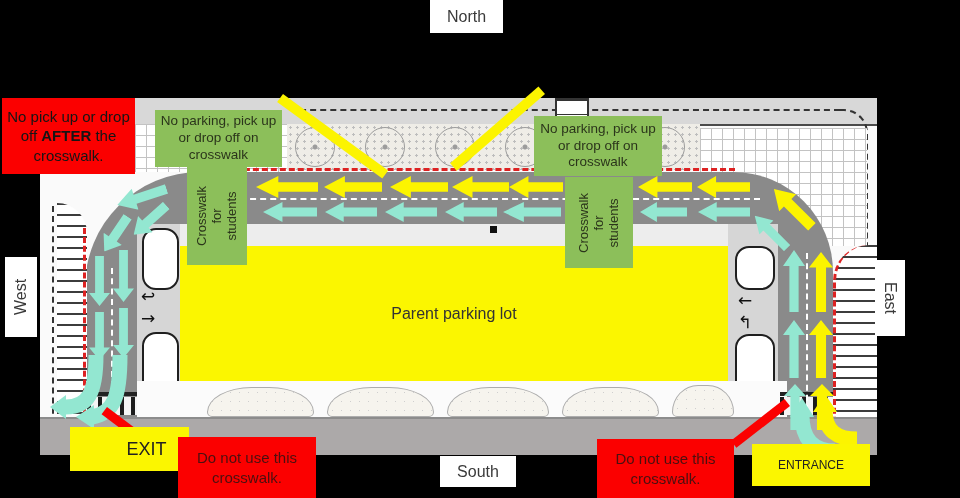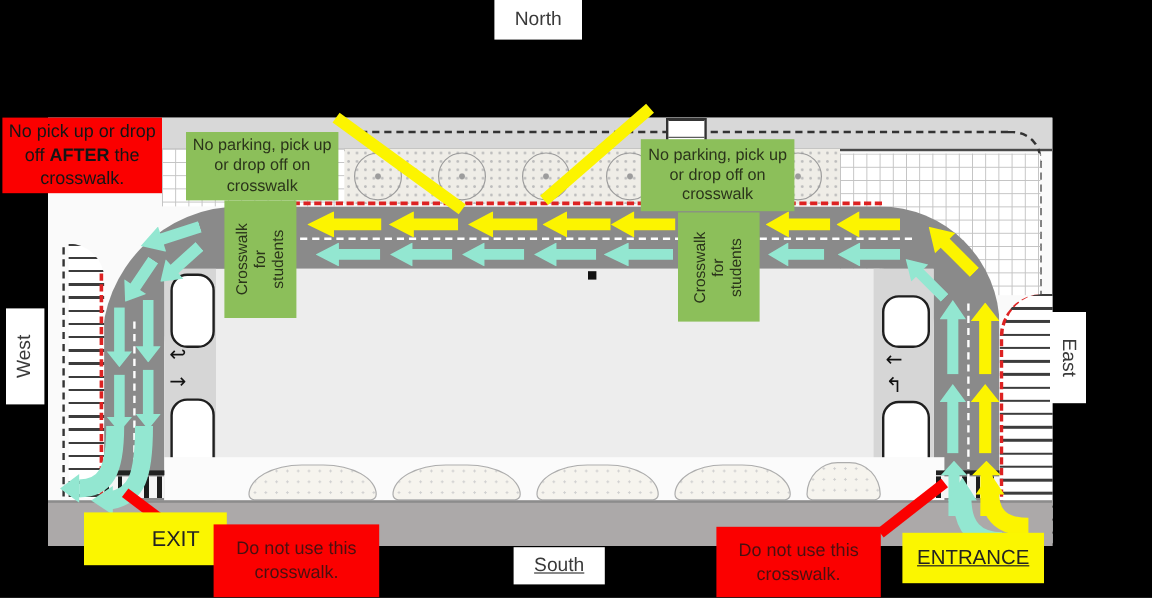--- a/index.html
+++ b/index.html
@@ -69,20 +69,23 @@
     <div class="island" style="left:102px;top:130px;width:33px;height:58px;"></div>
     <div class="island" style="left:102px;top:234px;width:33px;height:80px;"></div>
     <span class="turn-glyph" style="left:101px;top:190px;">↩</span>
     <span class="turn-glyph" style="left:101px;top:212px;">→</span>
     <div class="abs" style="left:688px;top:126px;width:50px;height:194px;background:#d6d6d6;"></div>
     <div class="island" style="left:695px;top:148px;width:36px;height:40px;"></div>
     <div class="island" style="left:695px;top:236px;width:36px;height:58px;"></div>
     <span class="turn-glyph" style="left:698px;top:194px;">←</span>
     <span class="turn-glyph" style="left:698px;top:216px;">↰</span>
 
+    <div class="note" style="left:140px;top:148px;width:548px;height:135px;background:var(--c-yellow);">
+      <span style="font-size:16px;color:#333;">Parent parking lot</span>
+    </div>
 
     <div class="abs" style="left:97px;top:283px;width:650px;height:36px;background:#fbfbfb;">
       <span class="mound" style="left:70px;top:6px;width:105px;height:28px;"></span>
       <span class="mound" style="left:190px;top:6px;width:105px;height:28px;"></span>
       <span class="mound" style="left:310px;top:6px;width:100px;height:28px;"></span>
       <span class="mound" style="left:425px;top:6px;width:95px;height:28px;"></span>
       <span class="mound" style="left:535px;top:4px;width:60px;height:30px;"></span>
     </div>
 
     <div class="abs" style="left:47px;top:294px;width:50px;height:4px;background:#222;"></div>
@@ -150,35 +153,35 @@
     <polygon points="17,24 41,24 29,5" fill="#93E7D1"></polygon>
     <path d="M 84 46 C 64 46 52 38 52 17" stroke="#FCF400" stroke-width="15" fill="none"></path>
     <polygon points="40,19 64,19 52,1" fill="#FCF400"></polygon>
   </svg>
 
   <div class="yellow-line" style="left:283px;top:94px;width:130px;transform:rotate(36deg);"></div>
   <div class="yellow-line" style="left:545px;top:94px;width:117px;transform:rotate(139deg);"></div>
   <div class="red-line" style="left:107px;top:407px;width:92px;transform:rotate(37deg);"></div>
   <div class="red-line" style="left:790px;top:406px;width:68px;transform:rotate(142deg);"></div>
 
-  <div class="note white-tag" style="left:412px;top:0;width:73px;height:33px;">
+  <div class="note white-tag" style="left:430px;top:0;width:73px;height:33px;">
     <span>North</span>
   </div>
-  <div class="note white-tag" style="left:428px;top:456px;width:76px;height:31px;text-decoration:underline;">
+  <div class="note white-tag" style="left:440px;top:456px;width:76px;height:31px;">
     <span>South</span>
   </div>
   <div class="note white-tag" style="left:5px;top:257px;width:32px;height:80px;">
     <span class="vtext" style="transform:translate(-50%,-50%) rotate(-90deg);">West</span>
   </div>
   <div class="note white-tag" style="left:875px;top:260px;width:30px;height:76px;">
     <span class="vtext" style="transform:translate(-50%,-50%) rotate(90deg);">East</span>
   </div>
 
 
-  <div class="note" style="left:2px;top:98px;width:133px;height:63px;background:var(--c-red);align-items:center;">
+  <div class="note" style="left:2px;top:98px;width:133px;height:76px;background:var(--c-red);align-items:center;">
     <span style="font-size:15px;color:#151515;line-height:1.3;">
       <span>No pick up or drop off </span><b>AFTER</b><span> the crosswalk.</span>
     </span>
   </div>
 
   <div class="note" style="left:155px;top:110px;width:127px;height:57px;background:var(--c-green);">
     <span style="font-size:13.5px;color:#2b351b;line-height:1.25;">No parking, pick up or drop off on crosswalk</span>
   </div>
   <div class="note" style="left:187px;top:167px;width:60px;height:98px;background:var(--c-green);">
     <span class="vtext" style="width:96px;transform:translate(-50%,-50%) rotate(-90deg);font-size:13px;color:#2b351b;line-height:1.15;">Crosswalk
@@ -193,21 +196,21 @@
     <span class="vtext" style="width:90px;transform:translate(-50%,-50%) rotate(-90deg);font-size:13px;color:#2b351b;line-height:1.15;">Crosswalk
 for
 students</span>
   </div>
 
 
   <div class="note" style="left:70px;top:427px;width:85px;height:44px;background:var(--c-yellow);padding-left:34px;">
     <span style="font-size:18px;color:#222;">EXIT</span>
   </div>
   <div class="note" style="left:752px;top:444px;width:118px;height:42px;background:var(--c-yellow);">
-    <span style="font-size:17px;color:#222;text-decoration:underline;">ENTRANCE</span>
+    <span style="font-size:12px;color:#222;">ENTRANCE</span>
   </div>
 
   <div class="note" style="left:178px;top:437px;width:138px;height:61px;background:var(--c-red);">
     <span style="font-size:15px;color:#4a1010;line-height:1.3;">Do not use this crosswalk.</span>
   </div>
   <div class="note" style="left:597px;top:439px;width:137px;height:59px;background:var(--c-red);">
     <span style="font-size:15px;color:#4a1010;line-height:1.3;">Do not use this crosswalk.</span>
   </div>
 
 </div>

